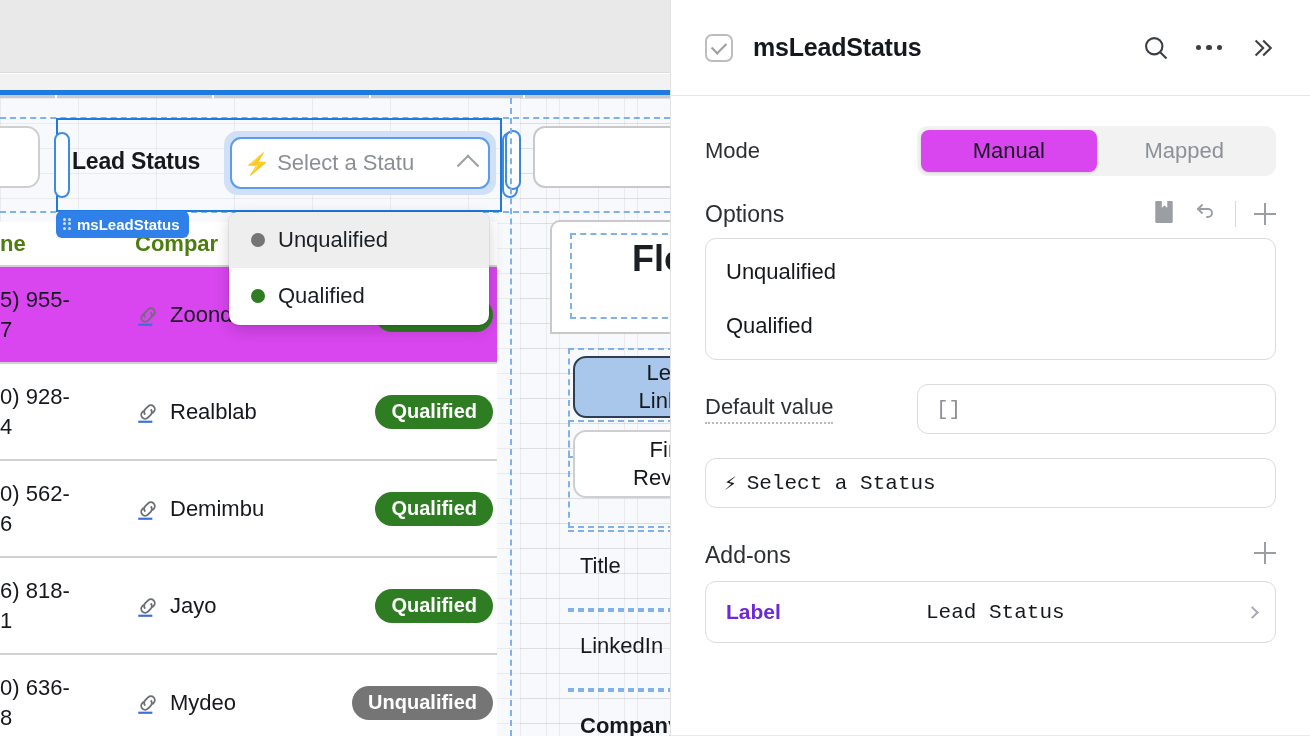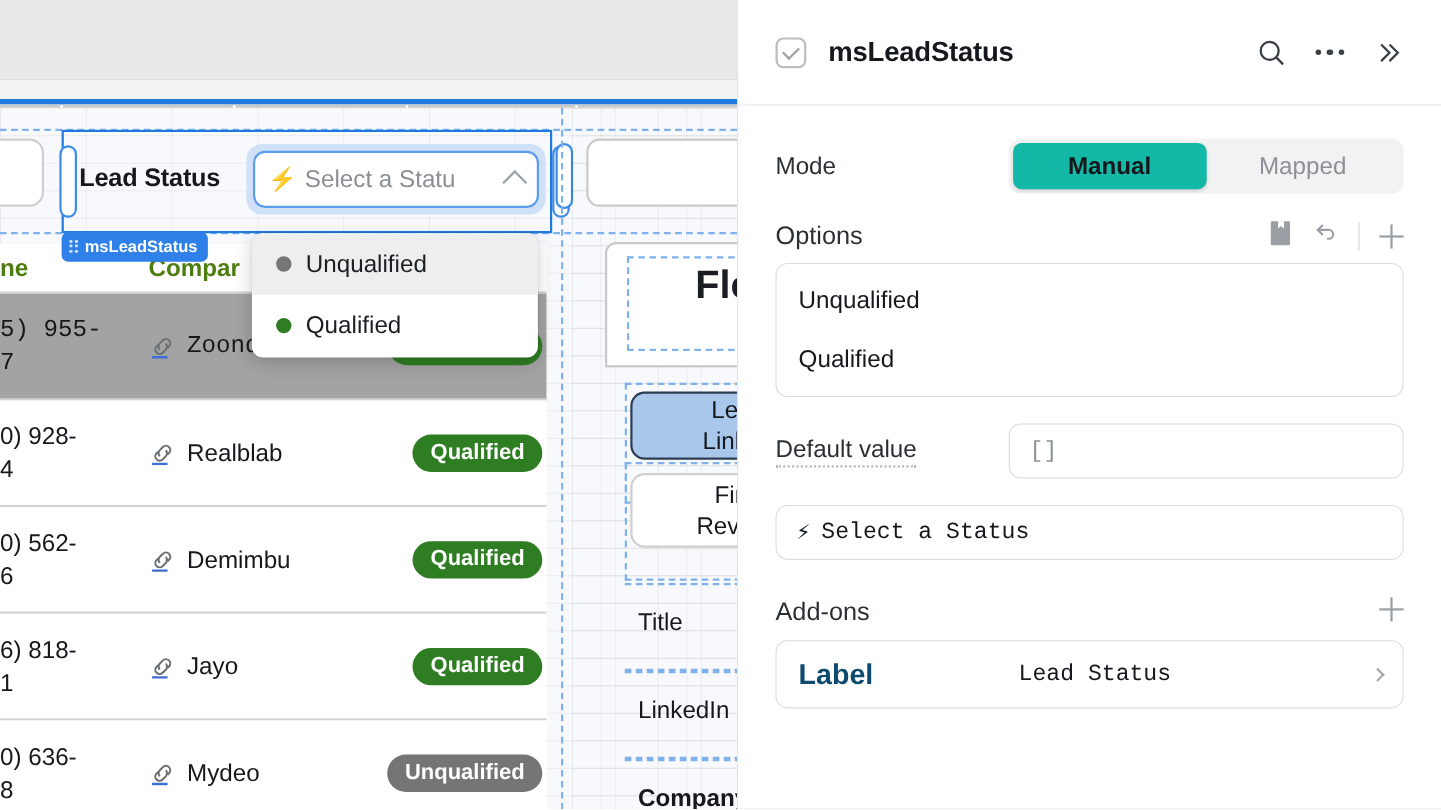--- a/index.html
+++ b/index.html
@@ -130,21 +130,21 @@
     height: 45px; display: flex; align-items: center; background: #fff;
     border-bottom: 2px solid #d2d2d2;
   }
   .th { font-size: 22px; font-weight: 700; color: #4d7c0f; }
   .th.c1 { width: 135px; padding-left: 0; }
   .th.c2 { flex: 1; }
   .trow {
     display: flex; align-items: center; height: 97px;
     border-bottom: 2px solid #d2d2d2; background: #fff;
   }
-  .trow.sel { background: #a3a3a3; font-family: Liberation Mono, monospace; }
+  .trow.sel { background: #d946ef; }
   .td-phone {
     width: 135px; font-size: 22px; color: #15181c; line-height: 1.32;
     padding-left: 0;
   }
   .td-company {
     flex: 1; display: flex; align-items: center; gap: 9px;
     font-size: 22px; color: #15181c; overflow: hidden; white-space: nowrap;
   }
   .link-ico { flex: none; display: block; }
   .badge {
@@ -247,21 +247,21 @@
 
   .seg {
     flex: 1; height: 50px; background: #f2f2f3; border-radius: 11px;
     display: flex; padding: 4px;
   }
   .seg-btn {
     flex: 1; display: flex; align-items: center; justify-content: center;
     font-size: 22px; border-radius: 8px; color: #8d9197;
   }
   .seg-btn.active {
-    background: #14b8a6; color: #15181c; font-weight: 700;
+    background: #d946ef; color: #15181c; font-weight: 400;
     box-shadow: 0 1px 3px rgba(0,0,0,0.14);
   }
 
   .opt-row { display: flex; align-items: center; margin-bottom: 10px; }
   .opt-title { font-size: 23px; color: #2b2f34; flex: 1; }
   .opt-icons { display: flex; align-items: center; gap: 18px; color: #9b9fa4; }
   .vdiv { width: 1px; height: 26px; background: #d6d6d6; }
 
   .opt-box {
     border: 1.5px solid #dcdcdc; border-radius: 11px;
@@ -278,21 +278,21 @@
   }
   .inp.filled { color: #15181c; }
 
   .addons-row { display: flex; align-items: flex-start; margin: 34px 0 12px 0; }
   .addons-title { font-size: 23px; color: #2b2f34; flex: 1; }
 
   .addon-box {
     border: 1.5px solid #dcdcdc; border-radius: 11px;
     height: 62px; display: flex; align-items: center; padding: 0 18px 0 20px;
   }
-  .addon-label { font-size: 26px; font-weight: 700; color: #0c4a6e; width: 200px; flex: none; }
+  .addon-label { font-size: 21px; font-weight: 700; color: #6d28d9; width: 200px; flex: none; }
   .addon-val {
     flex: 1; font-size: 21px; color: #15181c;
     font-family: "Liberation Mono", monospace;
   }
   .chev-r {
     width: 9px; height: 9px; border-right: 2.2px solid #a7abb0; border-top: 2.2px solid #a7abb0;
     transform: rotate(45deg); flex: none;
   }
   .panel-bottom-rule {
     position: absolute; left: 0; bottom: 0; width: 640px; height: 1px; background: #e9e9e9;

